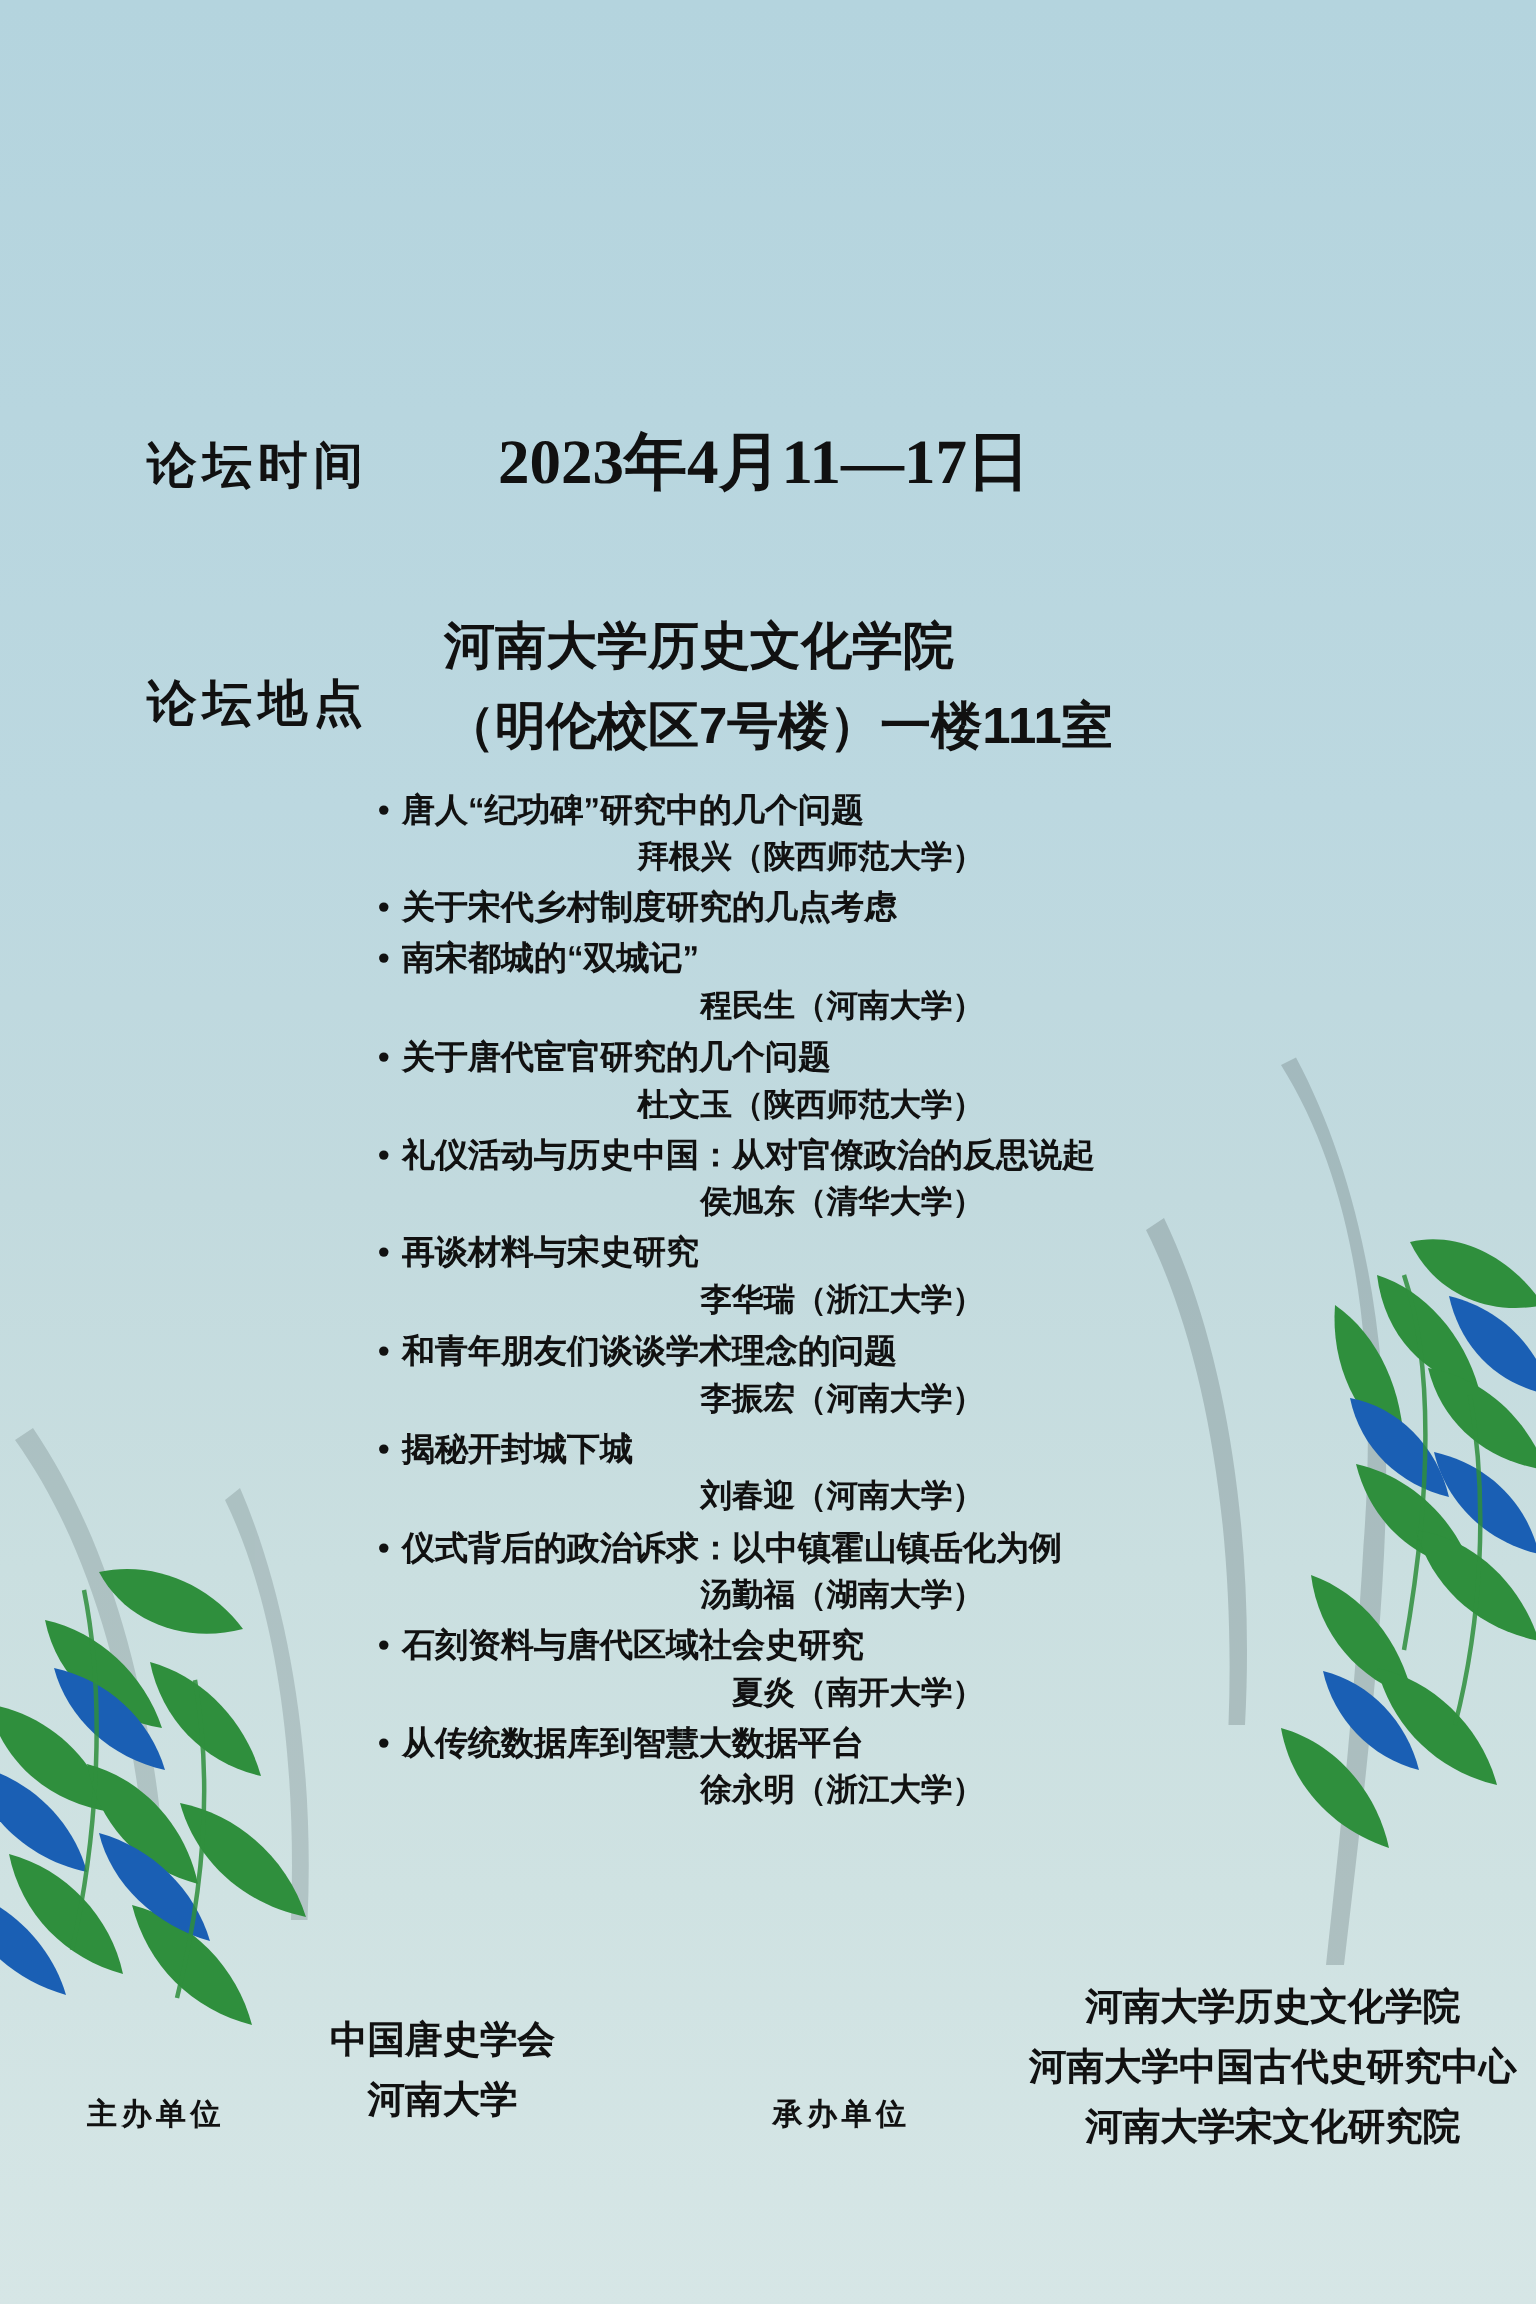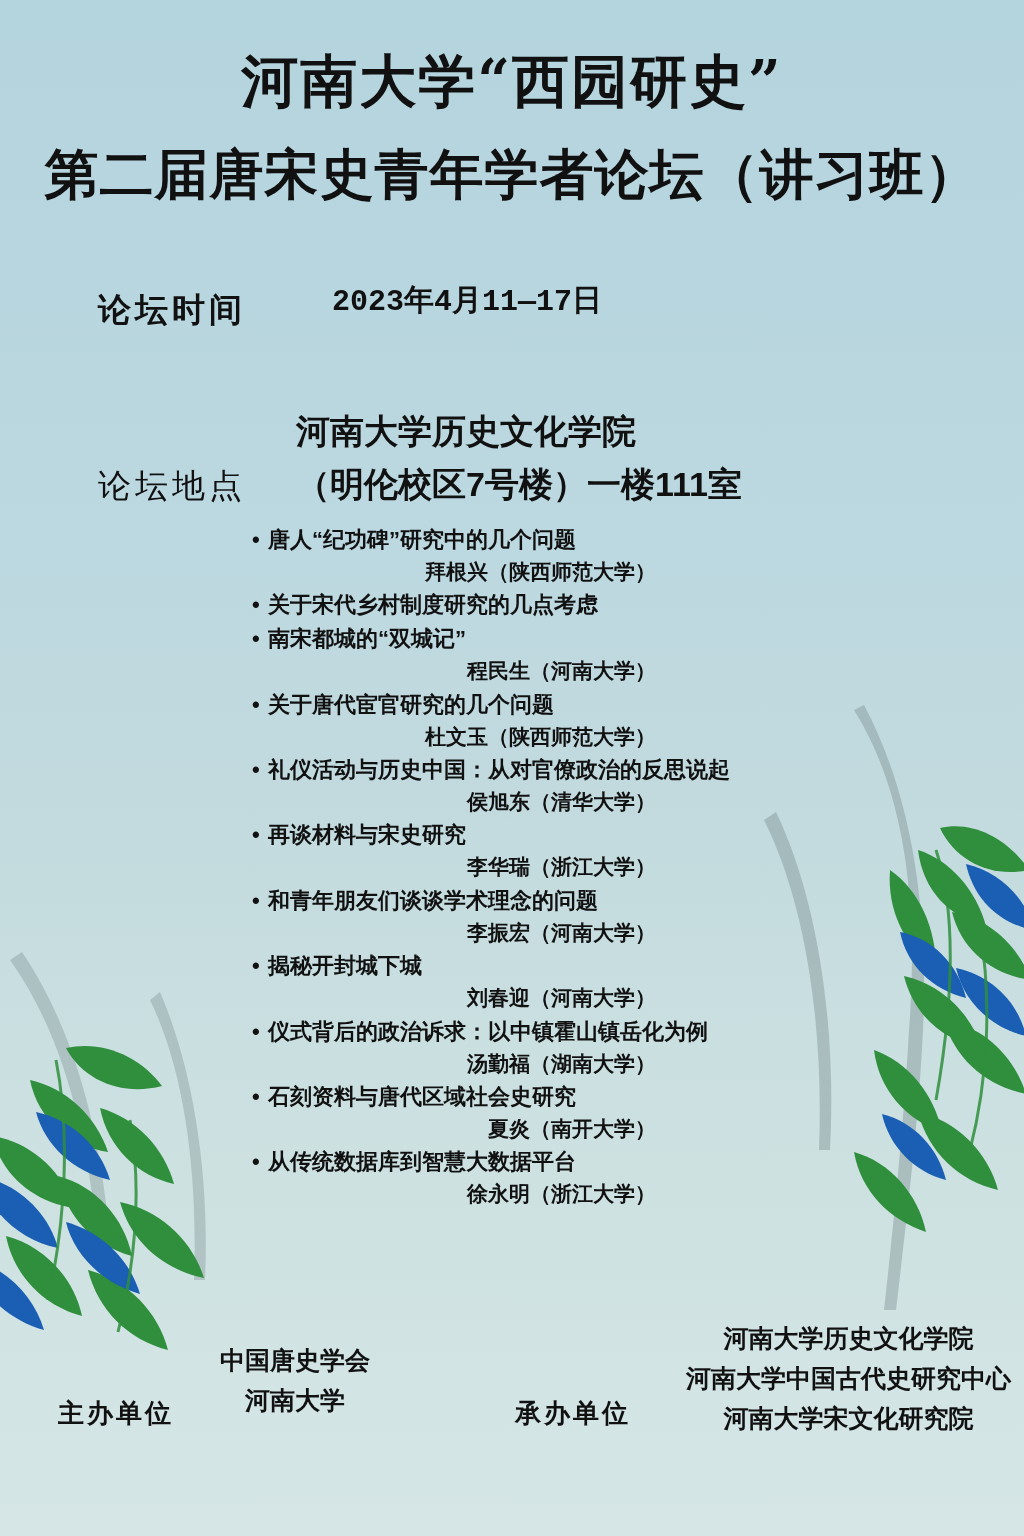--- a/index.html
+++ b/index.html
@@ -68,41 +68,40 @@
     top: 0;
     font-size: 33px;
     font-weight: bold;
     letter-spacing: 4px;
     color: #111;
   }
   .info-time .value {
     position: absolute;
     left: 332px;
     top: -8px;
-    font-size: 30px;
-    font-weight: bold;
-    color: #111;
-    font-family: Liberation Mono, monospace;
+    font-size: 42px;
+    font-weight: bold;
+    color: #111;
+    font-family: Liberation Serif, serif;
   }
 
   .info-place {
     position: absolute;
     top: 405px;
     left: 0;
     width: 1024px;
   }
   .info-place .label {
     position: absolute;
     left: 98px;
     top: 42px;
     font-size: 33px;
-    font-weight: normal;
+    font-weight: bold;
     letter-spacing: 4px;
     color: #111;
-    margin-top: 17px;
   }
   .info-place .value {
     position: absolute;
     left: 296px;
     top: 0;
     font-size: 34px;
     font-weight: bold;
     color: #111;
     line-height: 1.55;
   }
@@ -145,21 +144,21 @@
   
   #footer {
     position: absolute;
     bottom: 28px;
     left: 0;
     width: 1024px;
     height: 190px;
   }
   .org-block { position: absolute; }
   .org-label {
-    font-size: 26px;
+    font-size: 20px;
     font-weight: bold;
     letter-spacing: 3px;
     color: #111;
     white-space: nowrap;
   }
   .org-list {
     font-size: 25px;
     font-weight: bold;
     color: #111;
     line-height: 1.6;
@@ -224,24 +223,20 @@
       <path d="M10 236 C 48 244, 78 272, 88 308 C 50 300, 19 272, 10 236 Z"></path>
       <path d="M96 282 C 132 292, 160 320, 170 354 C 134 344, 104 316, 96 282 Z"></path>
       <path d="M0 318 C 36 328, 64 356, 74 390 C 38 380, 8 352, 0 318 Z"></path>
     </g>
     <g stroke="#2f8f3d" stroke-width="3" fill="none" opacity="0.85">
       <path d="M86 120 C 100 190, 96 280, 78 360"></path>
       <path d="M160 180 C 172 250, 166 320, 148 392"></path>
     </g>
   </svg>
 
-  <div class="title-wrap">
-    <div class="title-line1">河南大学“西园研史”</div>
-    <div class="title-line2">第二届唐宋史青年学者论坛（讲习班）</div>
-  </div>
 
   <div class="info-time">
     <div class="label">论坛时间</div>
     <div class="value">2023年4月11—17日</div>
   </div>
 
   <div class="info-place">
     <div class="label">论坛地点</div>
     <div class="value">
       <div>河南大学历史文化学院</div>

